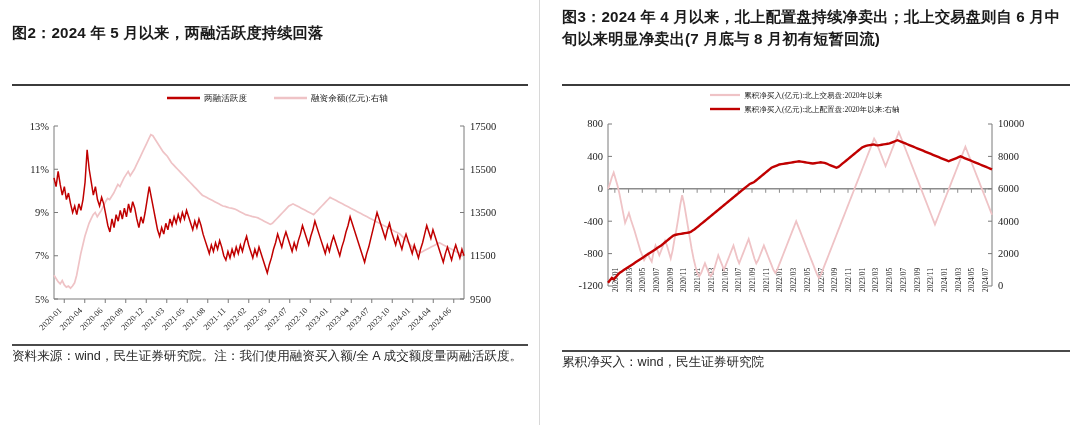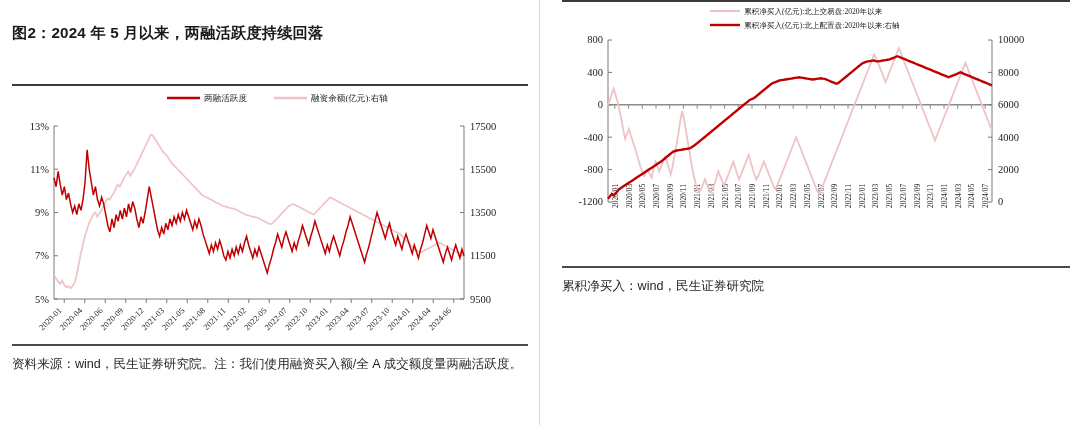--- a/index.html
+++ b/index.html
@@ -19,21 +19,21 @@
     letter-spacing:.2px;
   }
   .title-wrap-left{padding-top:22px;height:62px;}
   .title-wrap-right{padding-top:6px;height:78px;}
   .rule{height:2.2px;background:#3b3b3b;width:100%;}
   .rule-thin{height:1.6px;background:#4a4a4a;width:100%;}
   .chart-area{position:relative;width:100%;}
   .source{
     font-family:"Liberation Sans","DejaVu Sans",sans-serif;
     font-size:12.6px;color:#262626;line-height:1.55;
-    padding-top:9px;
+    padding-top:1px;
   }
   svg{display:block;}
   text{font-family:"Liberation Serif","DejaVu Serif",serif;fill:#222;}
   .axlab{font-size:10.5px;}
   .axlab-v{font-size:7.4px;}
   .axlab-rot{font-size:8.4px;}
   .leg{font-size:8.6px;}
   .leg2{font-size:7.6px;}
   .sep{
     position:absolute;left:539px;top:0;width:1px;height:425px;
@@ -134,20 +134,23 @@
     </div>
 
     <div class="rule-thin"></div>
     <div class="source">资料来源：wind，民生证券研究院。注：我们使用融资买入额/全 A 成交额度量两融活跃度。</div>
   </div>
 
   <div class="sep"></div>
 
   <div class="panel panel-right">
 
+    <div class="title-wrap-right">
+      <div class="fig-title">图3：2024 年 4 月以来，北上配置盘持续净卖出；北上交易盘则自 6 月中旬以来明显净卖出(7 月底与 8 月初有短暂回流)</div>
+    </div>
 
     <div class="rule"></div>
 
     <div class="chart-area">
       <svg id="svg-fig3" width="508" height="264" viewBox="0 0 508 264">
           <g>
             <line x1="148" y1="9" x2="178" y2="9" stroke="#EFC3C6" stroke-width="2.2"></line>
             <text x="182" y="12" text-anchor="start" class="leg2" font-size="8.2" fill="#222">累积净买入(亿元):北上交易盘:2020年以来</text>
             <line x1="148" y1="23" x2="178" y2="23" stroke="#C00000" stroke-width="2.4"></line>
             <text x="182" y="26" text-anchor="start" class="leg2" font-size="8.2" fill="#222">累积净买入(亿元):北上配置盘:2020年以来:右轴</text>

